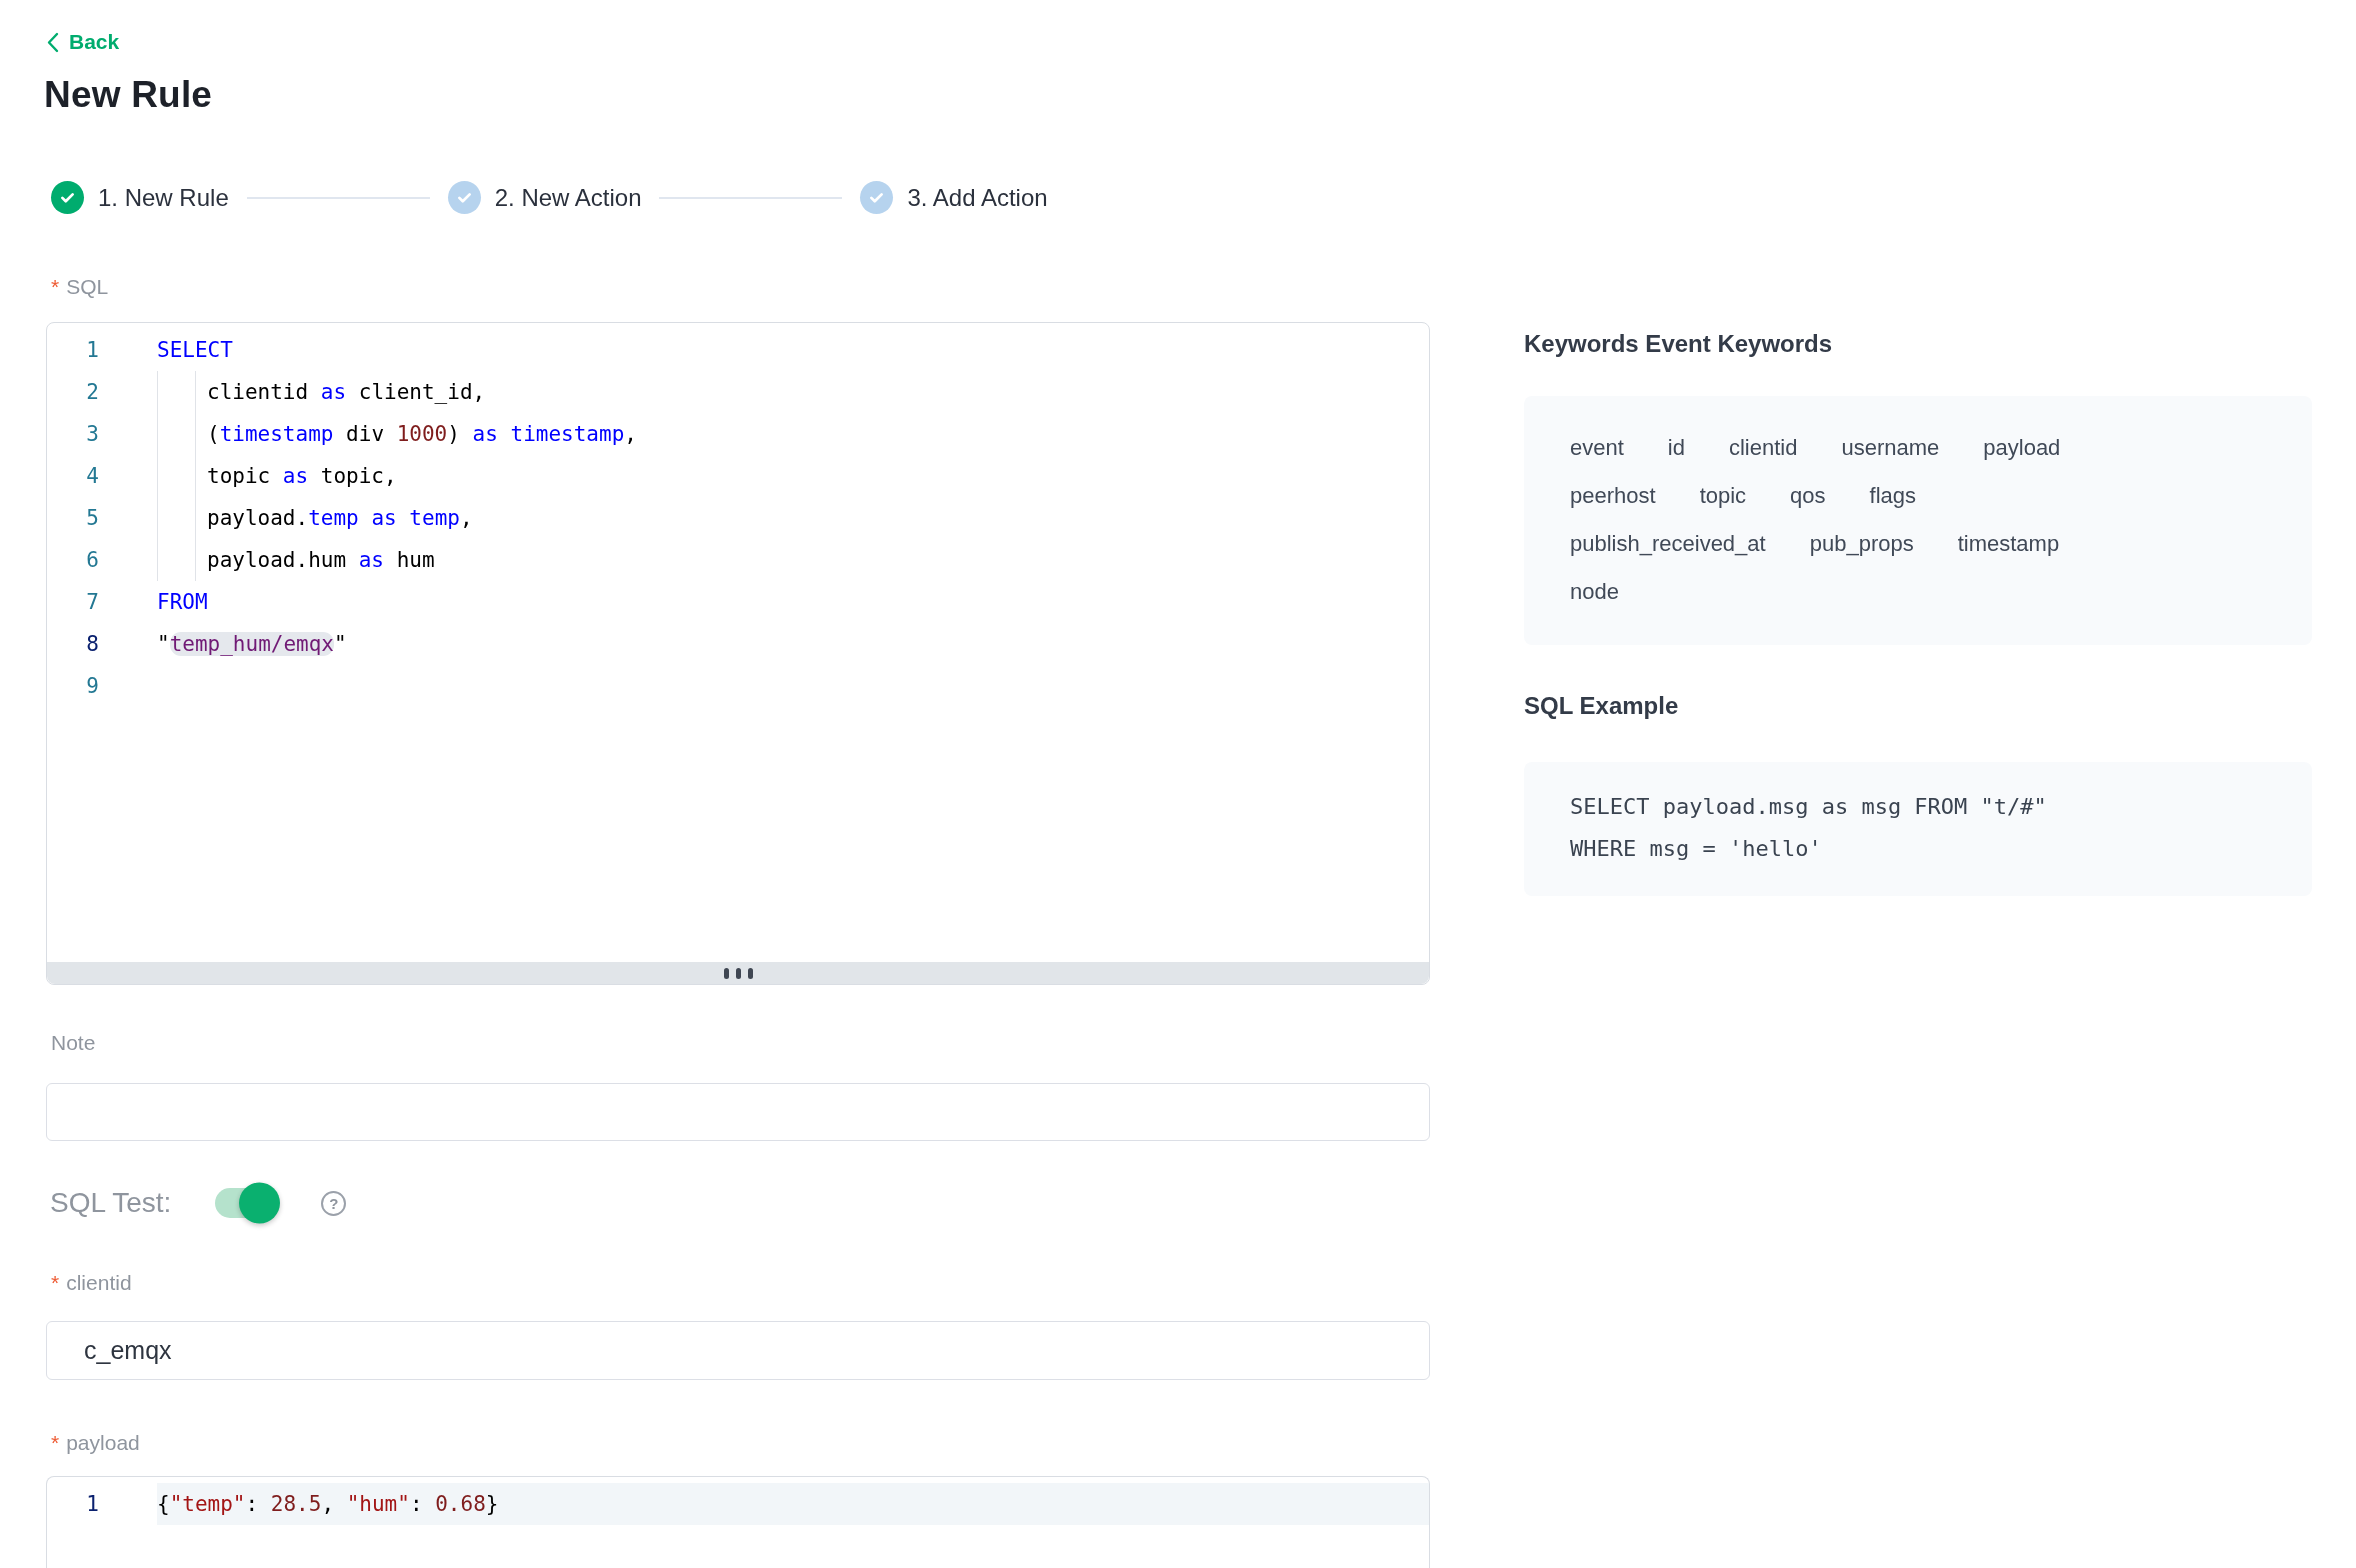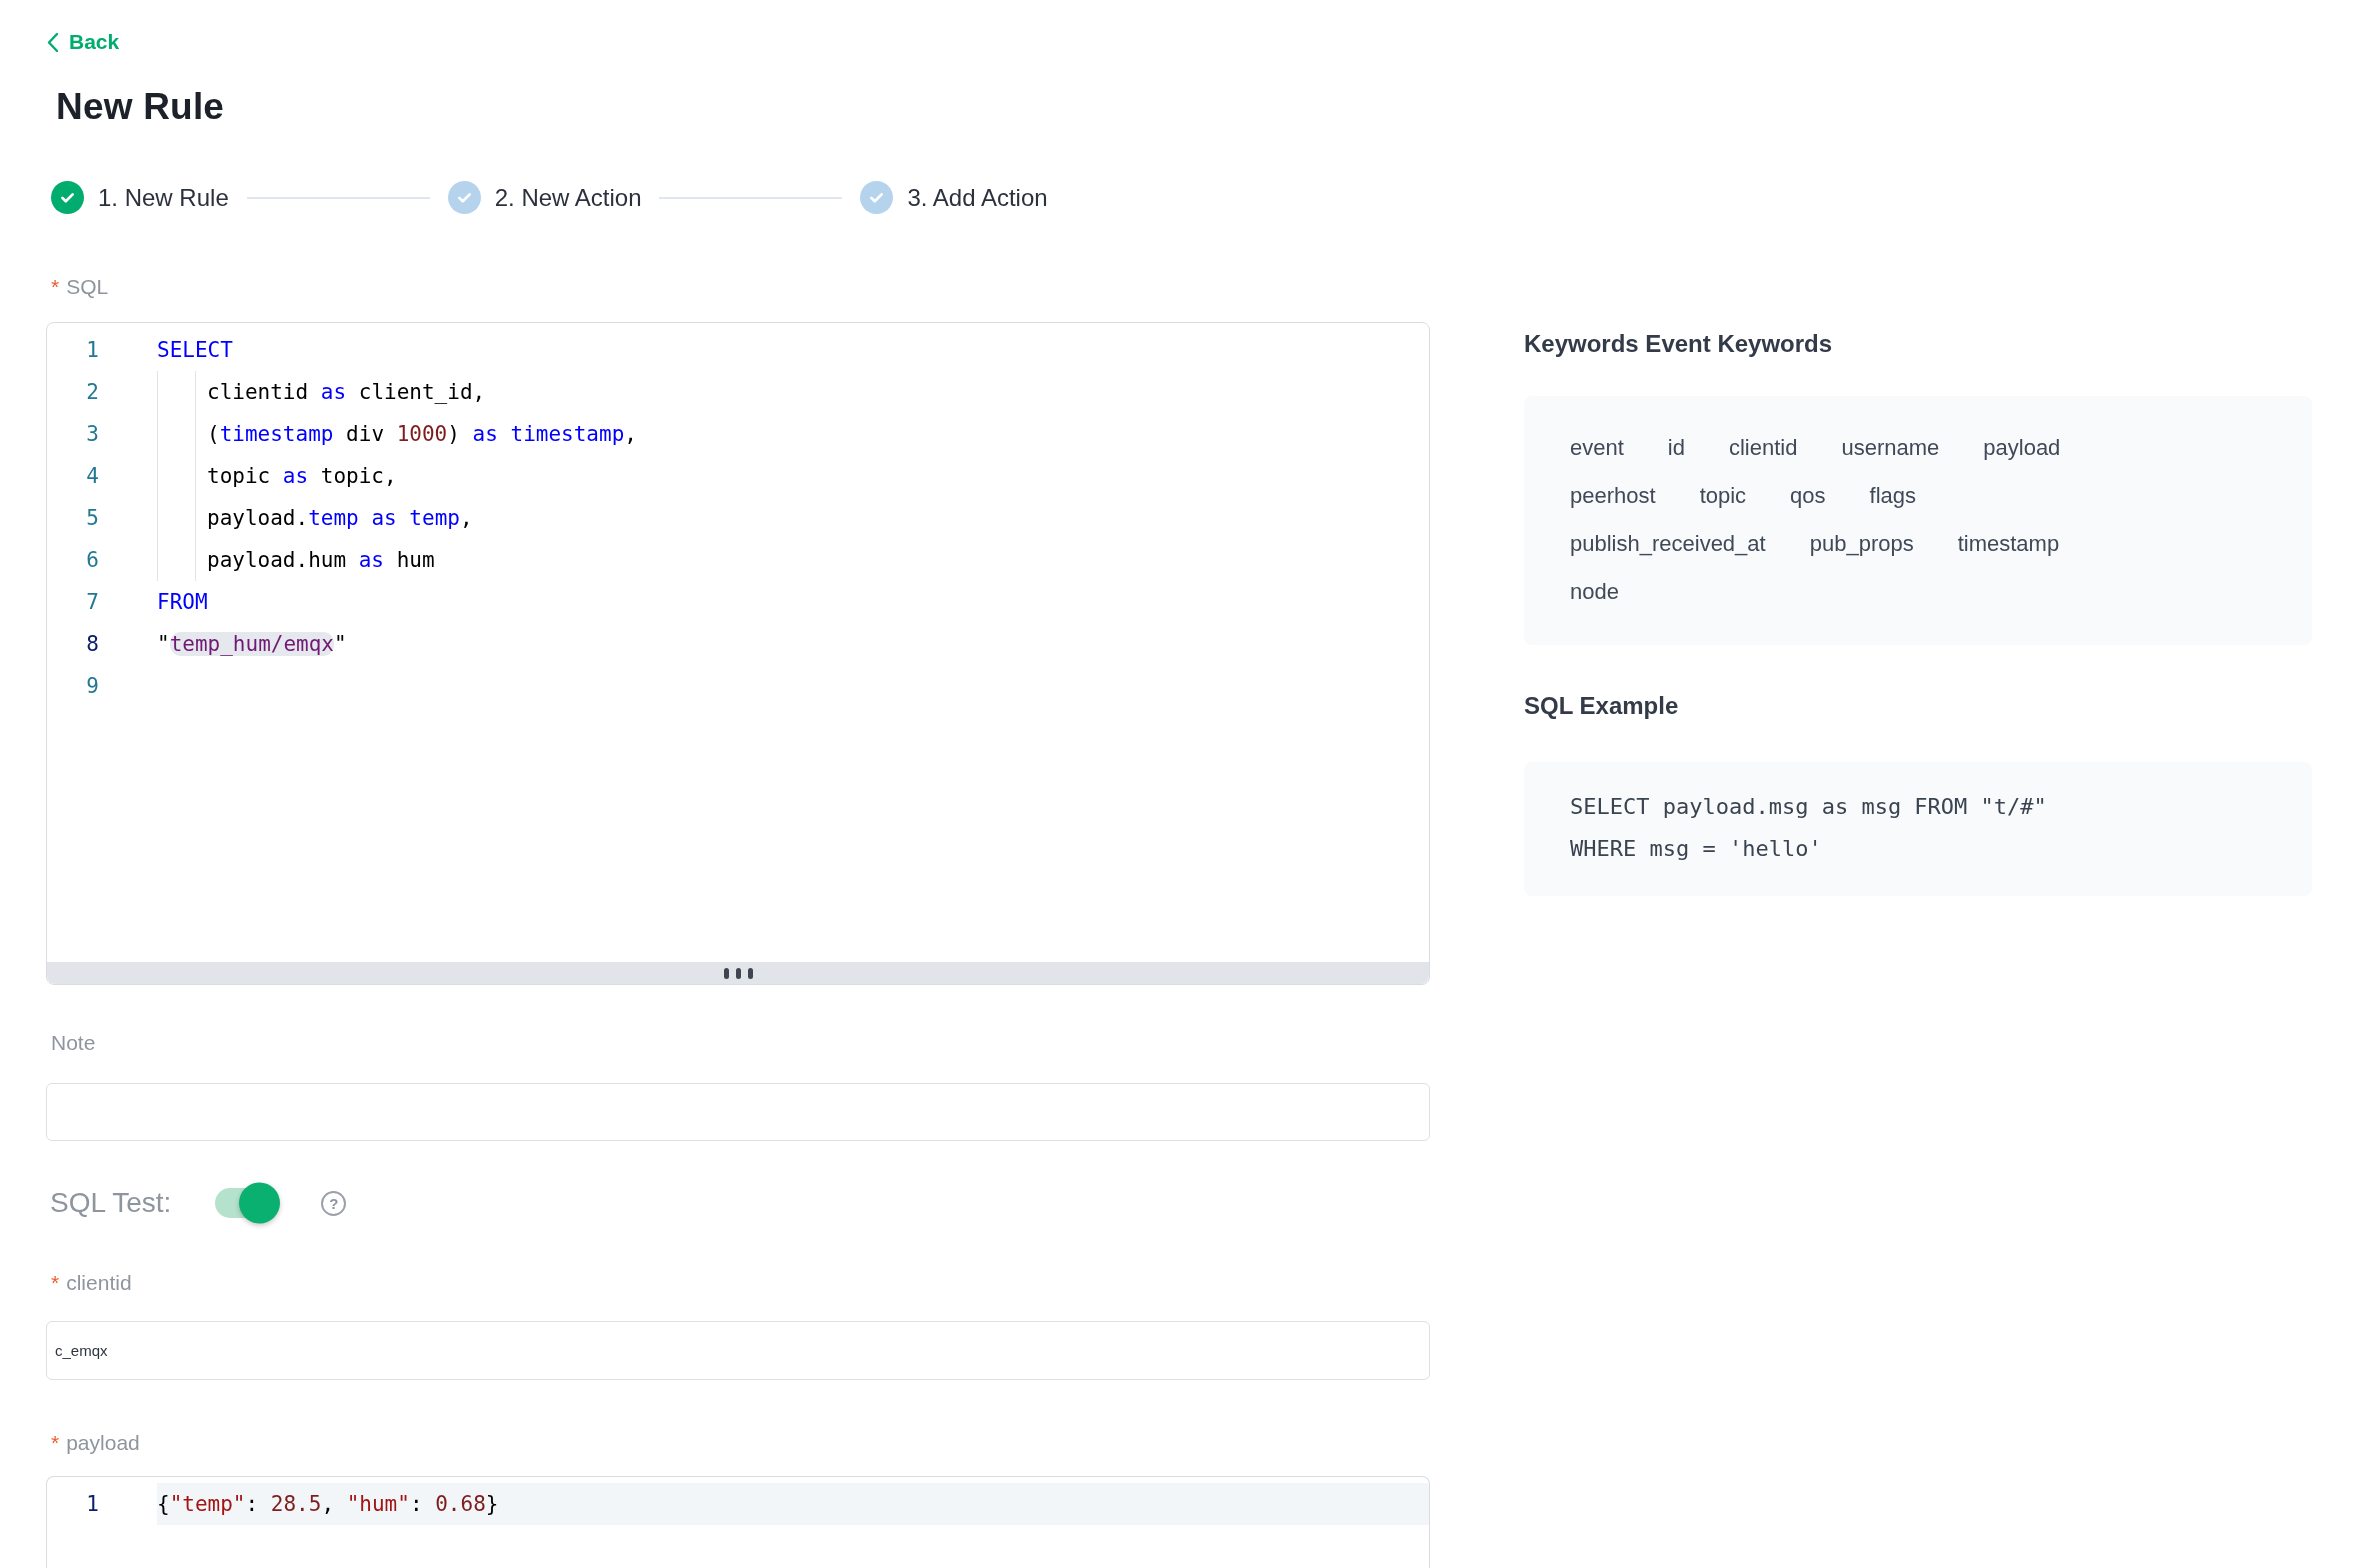--- a/index.html
+++ b/index.html
@@ -4,21 +4,21 @@
 <style>
   html,body{margin:0;padding:0;}
   body{background:#fff;}
   .page{position:relative;width:2356px;height:1568px;overflow:hidden;background:#fff;
         font-family:"Liberation Sans",sans-serif;color:#1d2129;}
 
   
   .back{position:absolute;left:46px;top:30px;display:flex;align-items:center;gap:10px;
         color:#00ac6e;font-size:21px;font-weight:600;cursor:pointer;text-decoration:none;}
   .back svg{display:block;}
-  .page-title{position:absolute;left:44px;top:74px;margin:12px;font-size:37px;font-weight:700;color:#1d2129;letter-spacing:.2px;text-align:center;}
+  .page-title{position:absolute;left:44px;top:74px;margin:0;font-size:37px;font-weight:700;color:#1d2129;letter-spacing:.2px;text-align:center;}
 
   
   .steps{position:absolute;left:51px;top:181px;display:flex;align-items:center;}
   .step{display:flex;align-items:center;gap:14px;}
   .check{width:33px;height:33px;border-radius:50%;display:flex;align-items:center;justify-content:center;flex:none;}
   .check.done{background:#00ac6e;}
   .check.todo{background:#b6d3ee;}
   .step-label{font-size:24px;color:#2b313d;white-space:nowrap;}
   .conn{width:183px;height:2px;background:#e0e6ef;margin:0 18px;flex:none;}
 
@@ -48,21 +48,21 @@
   #sql-editor{top:322px;height:663px;border-radius:8px;}
   #sql-editor .scroll{height:640px;}
   .resize-bar{position:absolute;left:0;right:0;bottom:0;height:22px;background:#e1e5e9;
               border-radius:0 0 8px 8px;display:flex;align-items:center;justify-content:center;gap:7px;cursor:row-resize;}
   .resize-bar i{display:block;width:5px;height:11px;border-radius:3px;background:#3f4652;}
   #payload-editor{top:1476px;height:160px;border-radius:8px 8px 0 0;border-bottom:none;}
 
   
   .text-input{position:absolute;left:46px;width:1384px;box-sizing:border-box;border:1px solid #dcdfe6;
               border-radius:6px;background:#fff;font-family:"Liberation Sans",sans-serif;
-              font-size:15px;color:#2e3540;padding:0 8px;outline:none;}
+              font-size:25px;color:#2e3540;padding:0 37px;outline:none;}
   #note-input{top:1083px;height:58px;}
   #clientid-input{top:1321px;height:59px;}
 
   
   .sqltest{position:absolute;left:50px;top:1186px;display:flex;align-items:center;height:34px;}
   .sqltest .lbl{font-size:28px;color:#8f959e;margin-right:44px;}
   .toggle{position:relative;width:62px;height:30px;border-radius:15px;background:#b5e2cc;cursor:pointer;flex:none;}
   .toggle .knob{position:absolute;right:-3px;top:50%;transform:translateY(-50%);width:41px;height:41px;
                 border-radius:50%;background:#0ab06f;box-shadow:0 2px 5px rgba(0,0,0,.22);}
   .help{width:25px;height:25px;border-radius:50%;border:2px solid #9ba1aa;color:#8f959e;

